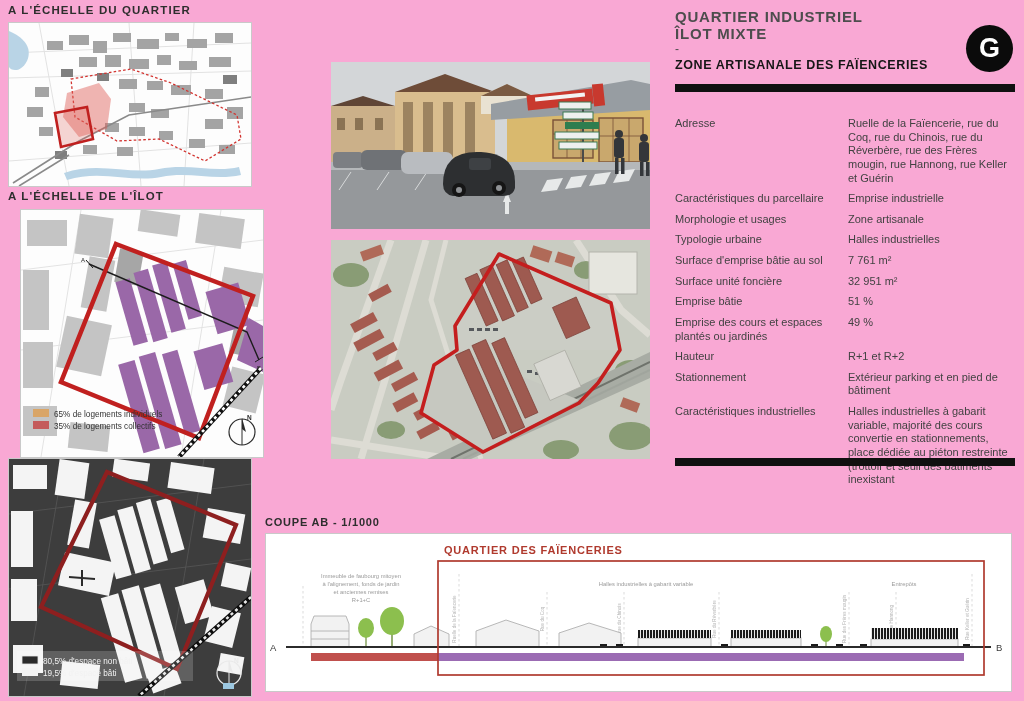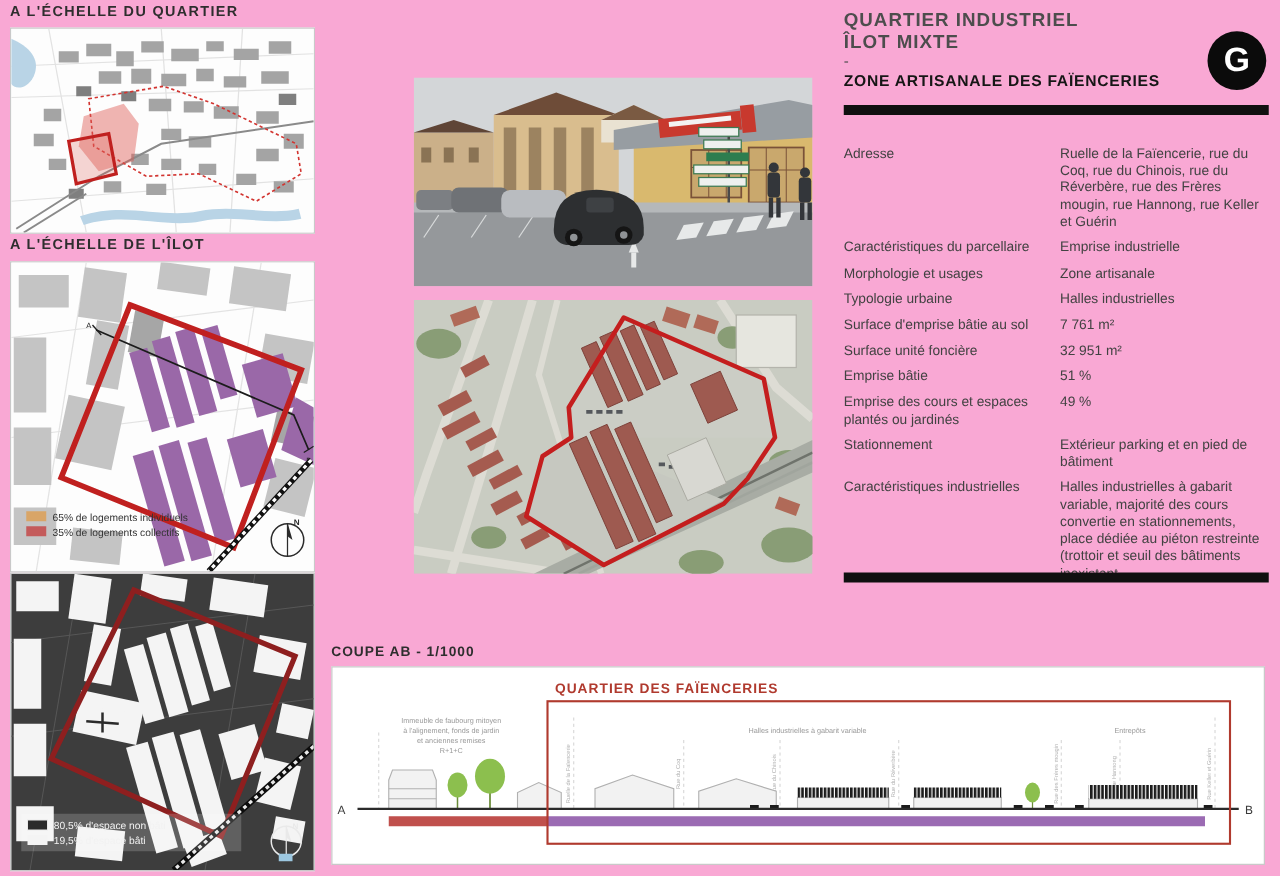--- a/index.html
+++ b/index.html
@@ -94,21 +94,21 @@
       <polygon points="62,56 122,46 162,60 228,92 232,116 196,138 150,116 108,118 66,94" fill="none" stroke="#d23430" stroke-width="1.3" stroke-dasharray="2.6 2.2"></polygon>
 
       <polygon points="58,70 90,60 102,76 98,106 70,114 54,94" fill="#dd5b55" opacity="0.45"></polygon>
 
       <polygon points="46,90 78,84 84,116 52,124" fill="#dd5b55" fill-opacity="0.25" stroke="#c0201f" stroke-width="2.6"></polygon>
     </svg>
   </div>
 
   <div class="abs map-title" style="left:8px;top:190px;">A L'ÉCHELLE DE L'ÎLOT</div>
 
-  <div class="abs panel" style="left:8px;top:209px;width:242px;height:247px;">
+  <div class="abs panel" style="left:20px;top:209px;width:242px;height:247px;">
     <svg width="242" height="247" viewBox="0 0 242 247">
       <rect width="242" height="247" fill="#fdfdfd"></rect>
       <g stroke="#e3e3e3" stroke-width="1" fill="none">
         <line x1="0" y1="60" x2="242" y2="30"></line>
           <line x1="0" y1="140" x2="242" y2="110"></line>
         <line x1="60" y1="0" x2="20" y2="247"></line>
           <line x1="200" y1="0" x2="160" y2="247"></line>
       </g>
 
       <g fill="#c4c4c4">
@@ -458,20 +458,24 @@
     <div class="t-row">
       <div class="t-label">Emprise bâtie</div>
       <div class="t-value">51 %</div>
     </div>
 
     <div class="t-row">
       <div class="t-label">Emprise des cours et espaces plantés ou jardinés</div>
       <div class="t-value">49 %</div>
     </div>
 
+    <div class="t-row">
+      <div class="t-label">Hauteur</div>
+      <div class="t-value">R+1 et R+2</div>
+    </div>
 
     <div class="t-row">
       <div class="t-label">Stationnement</div>
       <div class="t-value">Extérieur parking et en pied de bâtiment</div>
     </div>
 
     <div class="t-row">
       <div class="t-label">Caractéristiques industrielles</div>
       <div class="t-value">Halles industrielles à gabarit variable, majorité des cours convertie en stationnements, place dédiée au piéton restreinte (trottoir et seuil des bâtiments inexistant</div>
     </div>

